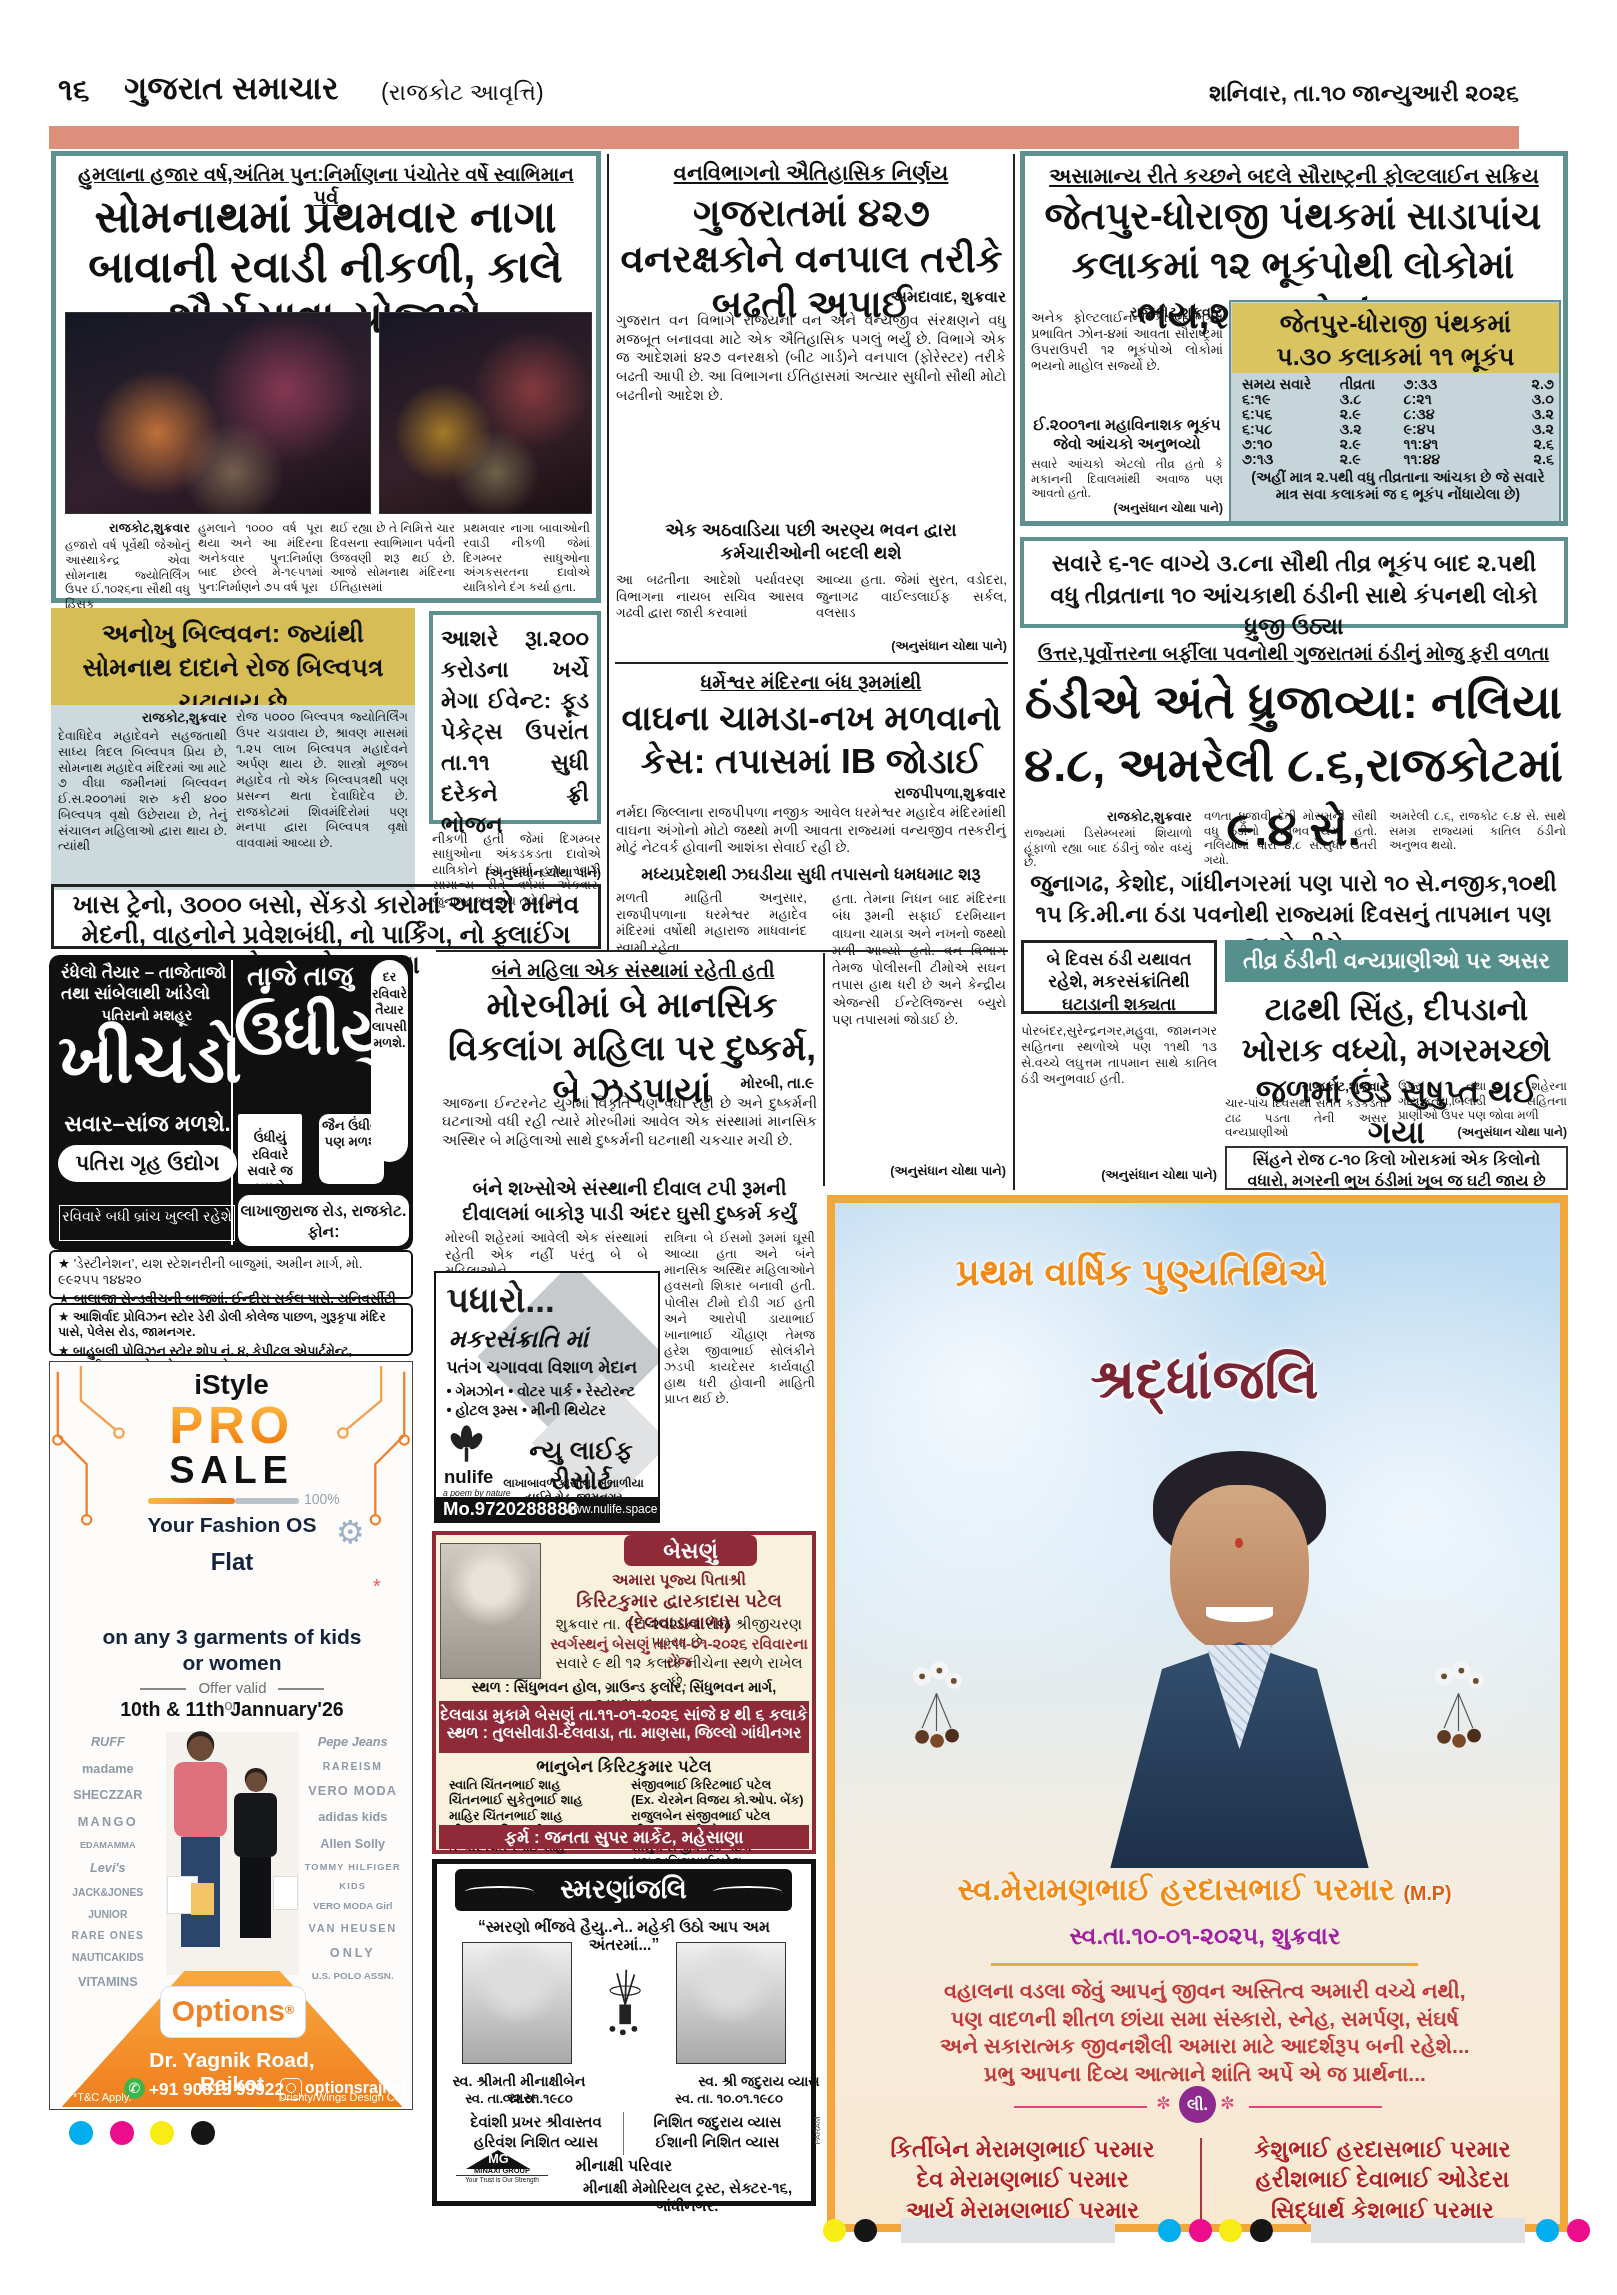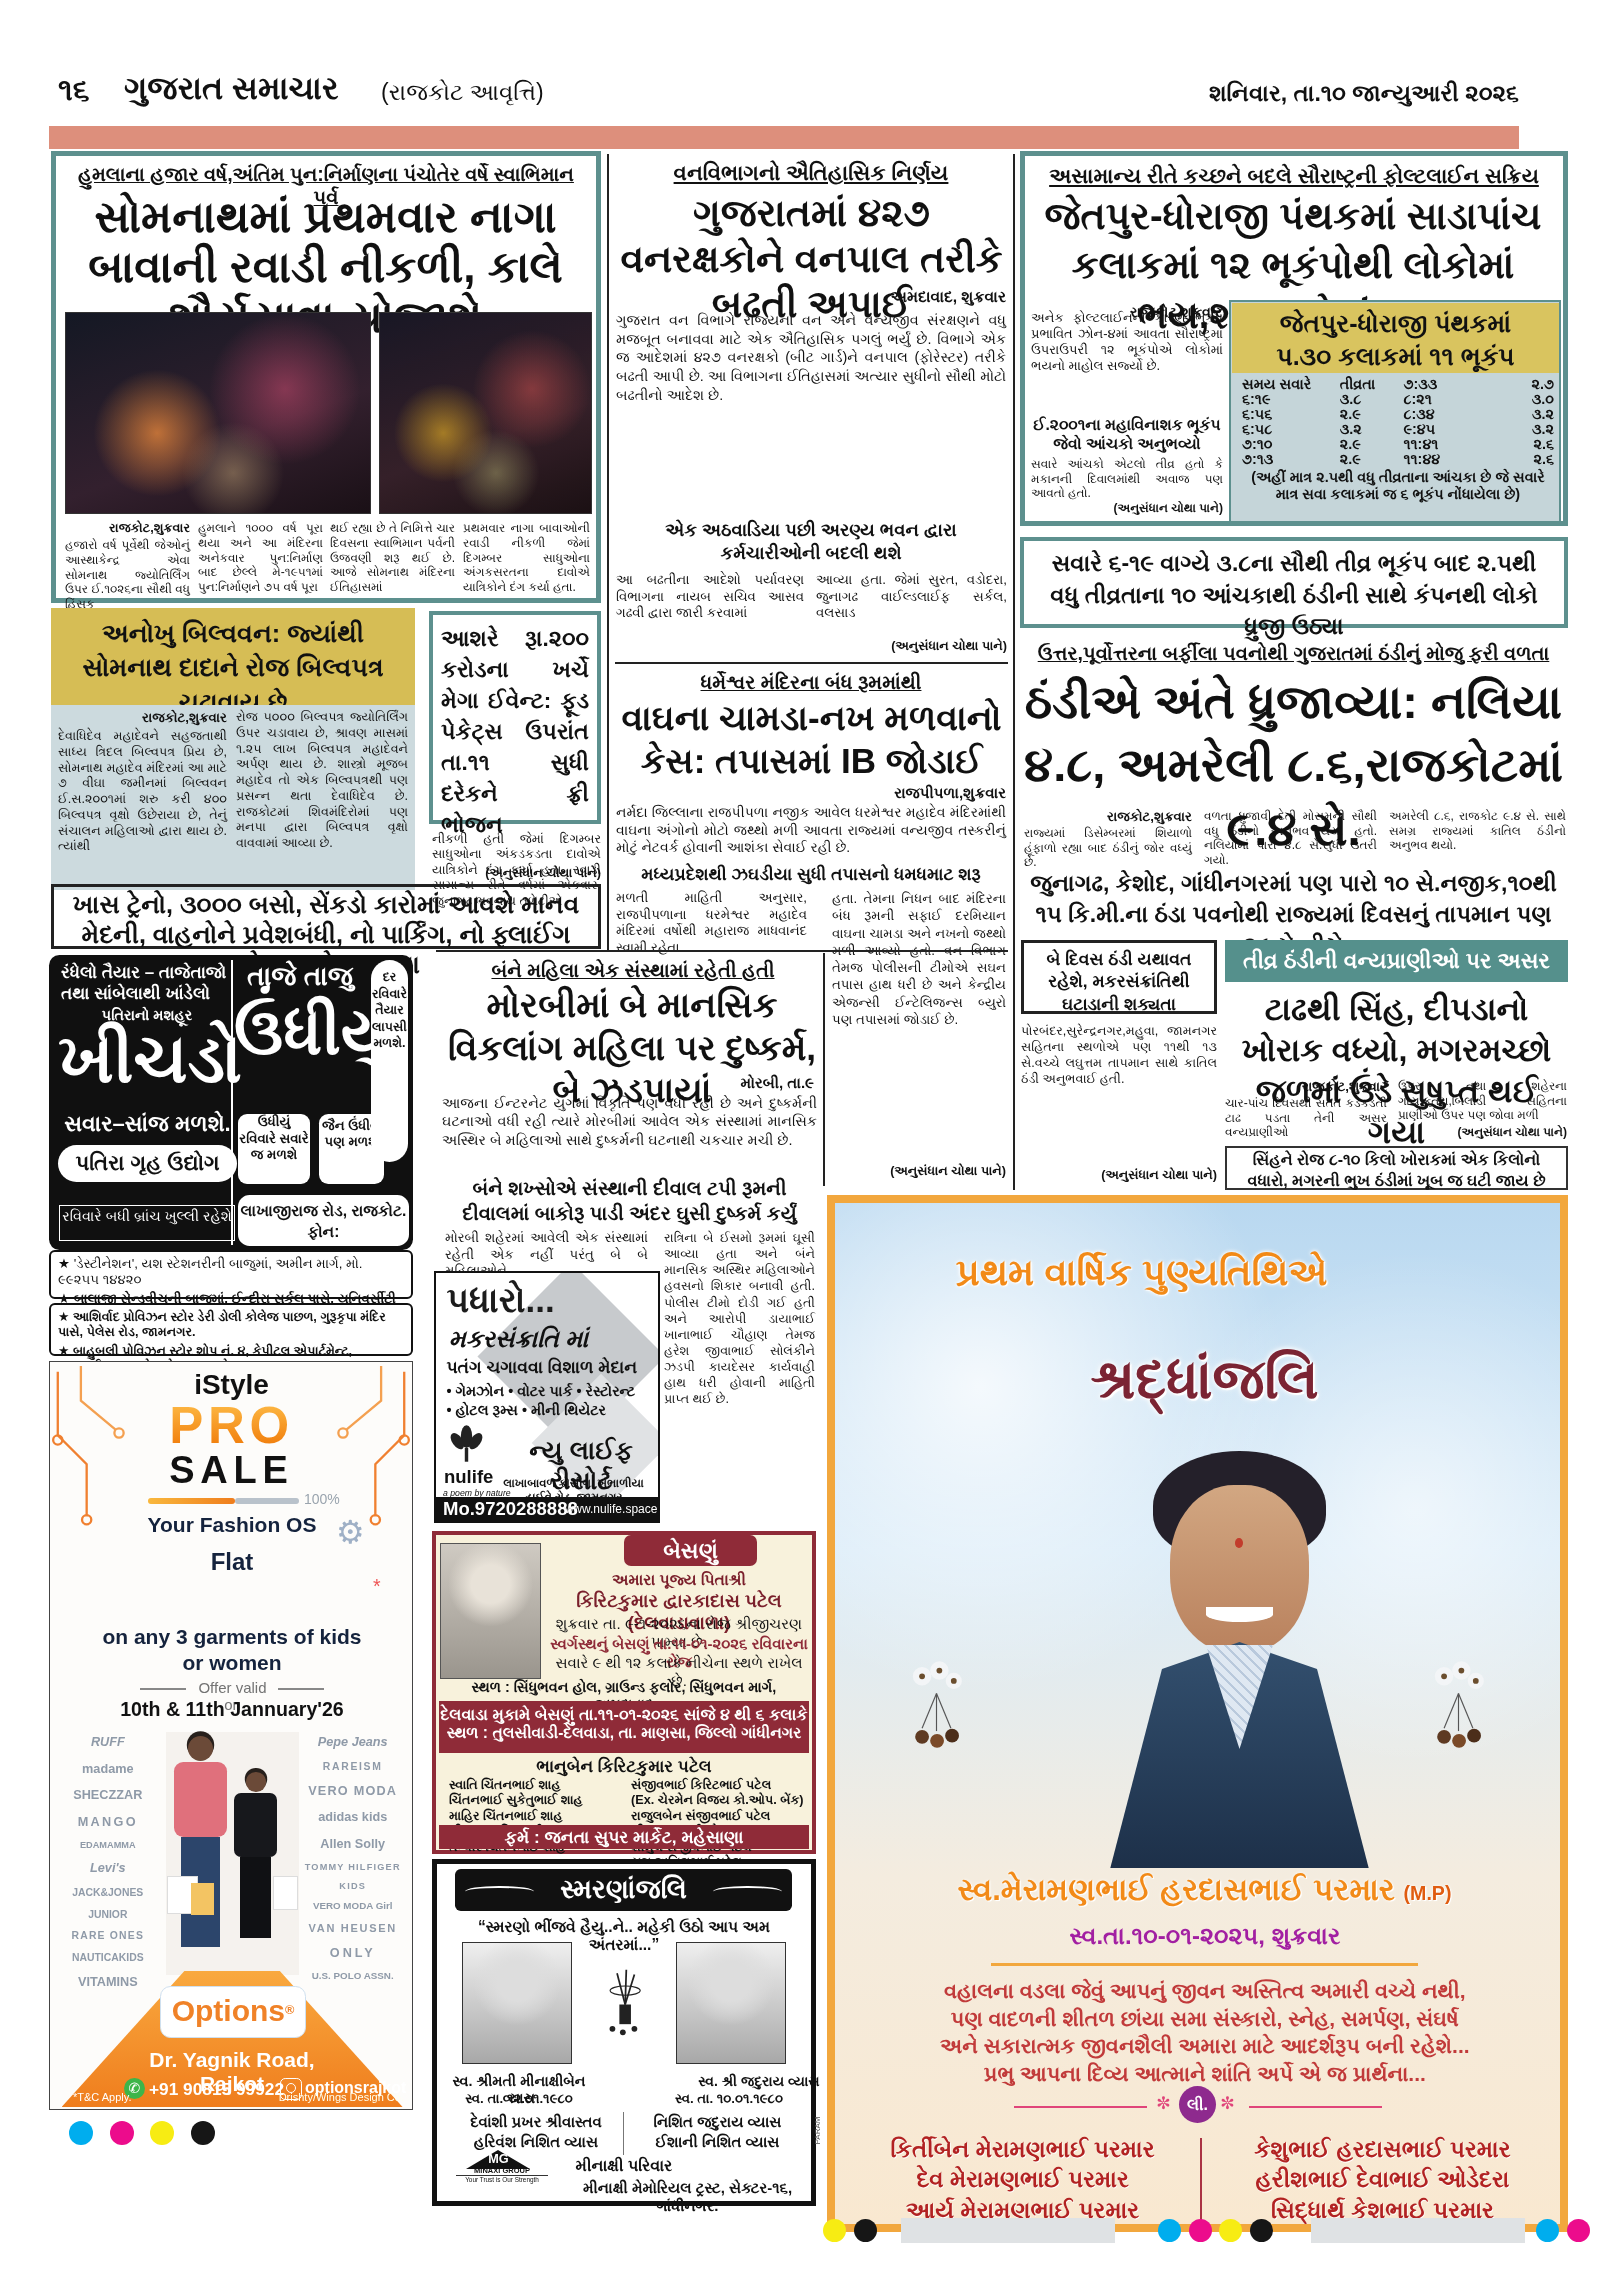--- a/index.html
+++ b/index.html
@@ -169,21 +169,21 @@
 <div class="n b" style="left:61px;top:963px;width:173px;color:#fff;font-size:17px">રંધેલો તૈયાર – તાજેતાજો</div>
 <div class="n b" style="left:61px;top:984px;width:173px;color:#fff;font-size:17px">તથા સાંબેલાથી ખાંડેલો</div>
 <div class="n b c" style="left:75px;top:1007px;width:144px;color:#fff;font-size:14.4px">પતિરાનો મશહૂર</div>
 <div class="n b c" style="left:58px;top:1021px;width:179px;color:#fff;font-size:68px;line-height:1.1">ખીચડો</div>
 <div class="n b c" style="left:58px;top:1111px;width:179px;color:#fff;font-size:22px">સવાર–સાંજ મળશે.</div>
 <div class="n b c" style="left:58px;top:1145px;width:179px;height:37px;background:#fff;border-radius:18.5px;font-size:21.4px;line-height:37px;color:#111">પતિરા ગૃહ ઉદ્યોગ</div>
 <div class="n c" style="left:59px;top:1205px;width:176px;height:36px;border:1.7px solid #fff;color:#fff;font-size:14.4px;line-height:1.15;padding-top:2.3px">રવિવારે બધી બ્રાંચ ખુલ્લી રહેશે</div>
 <div class="n" style="left:231px;top:960px;width:1.7px;height:285px;background:#fff"></div>
 <div class="n b c" style="left:238px;top:961px;width:124px;color:#fff;font-size:26.6px">તાજે તાજુ</div>
 <div class="n b c" style="left:234px;top:998px;width:133px;color:#fff;font-size:65px;line-height:1.05">ઉંધીયું</div>
-<div class="n b c" style="left:238px;top:1114px;width:72px;height:70px;background:#fff;border-radius:9px;color:#111;font-size:13.3px;line-height:1.25;padding-top:0">ઉંધીયું રવિવારે સવારે જ મળશે</div>
+<div class="n b c" style="left:238px;top:1114px;width:64px;height:70px;background:#fff;border-radius:2px;color:#111;font-size:13.3px;line-height:1.25;padding-top:16px">ઉંધીયું રવિવારે સવારે જ મળશે</div>
 <div class="n b c" style="left:319px;top:1114px;width:65px;height:70px;background:#fff;border-radius:9.2px;color:#111;font-size:13.3px;line-height:1.25;padding-top:3.5px">જૈન ઉંધીયું પણ મળશે</div>
 <div class="n b c" style="left:371px;top:960px;width:37px;height:202px;background:#fff;border-radius:18.5px;color:#111;font-size:12.7px;line-height:1.3;padding-top:9.2px">દર રવિવારે તૈયાર લાપસી મળશે.</div>
 <div class="n b c" style="left:238px;top:1195px;width:171px;height:51px;background:#fff;border-radius:11.6px;color:#111;font-size:15.6px;line-height:1.35;padding-top:4.6px">
   <span>લાખાજીરાજ રોડ, રાજકોટ.</span><br>
   <span>ફોન: ૨૨૨૪૭૪૭,૨૨૨૩૦૩૦</span>
 </div>
 <div class="n" style="left:49px;top:1250px;width:364px;height:49px;background:#fff;border:2.3px solid #111;border-radius:5.8px">
   <div style="padding:3.5px 7px;font-size:13.3px;font-weight:400">★ <span>'ડેસ્ટીનેશન', યશ સ્ટેશનરીની બાજુમાં, અમીન માર્ગ, મો. ૯૯૨૫૫ ૧૪૪૨૦</span></div>
   <div style="padding:0 7px;font-size:13.3px;font-weight:700">★ <span>બાલાજી સેન્ડવીચની બાજુમાં, ઈન્દીરા સર્કલ પાસે, યુનિવર્સીટી રોડ, મો. ૯૯૭૯૧ ૦૫૪૨૦</span></div>
 </div>

